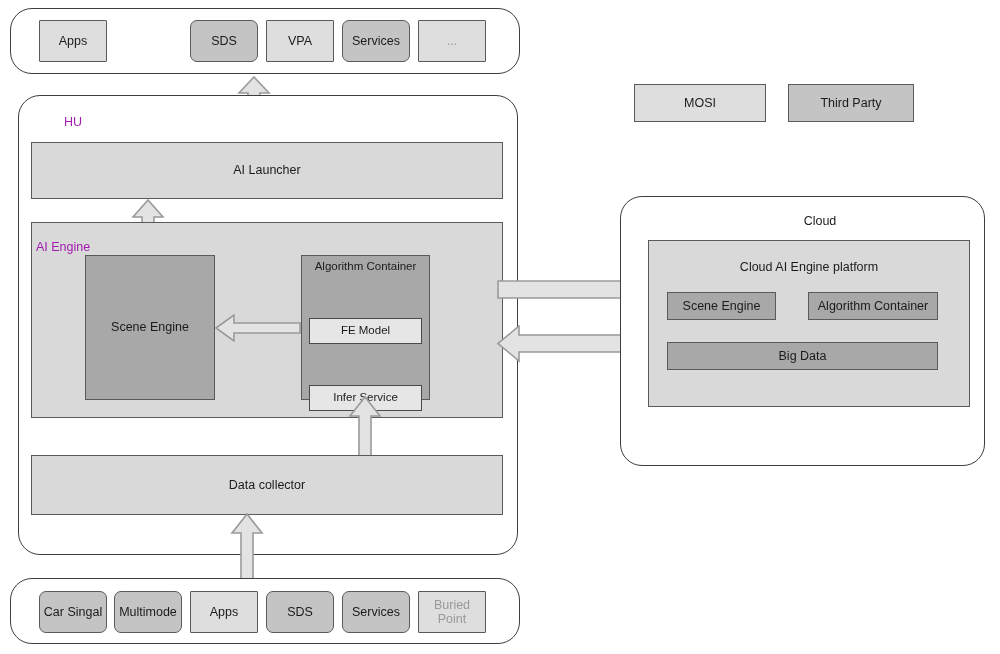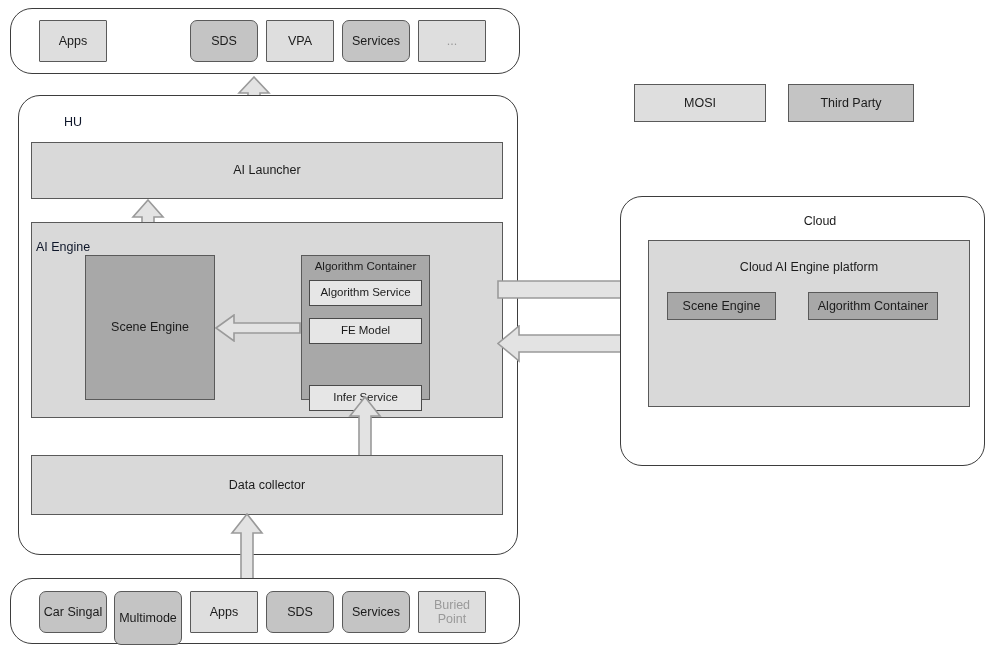--- a/index.html
+++ b/index.html
@@ -54,21 +54,21 @@
   }
   .label {
     color: #1b1b1b;
     font-size: 12.5px;
     line-height: 1.15;
   }
   .label-sm { font-size: 11.5px; }
   .label-faint { color: #9a9a9a; }
   .label-top-left {
     position: absolute;
-    color: #0f172a;
+    color: #a21caf;
     font-size: 12.5px;
   }
 
   
   .arrow svg { display: block; }
 </style>
 </head>
 <body>
 
 <div id="canvas">
@@ -121,23 +121,20 @@
     <svg width="86" height="28" viewBox="0 0 86 28">
       <polygon points="1,14 19,1 19,9 85,9 85,19 19,19 19,27" fill="#e3e3e3" stroke="#9a9a9a" stroke-width="1.6" stroke-linejoin="miter"></polygon>
     </svg>
   </div>
 
   <div class="abs rect-dark" style="left:301px; top:255px; width:129px; height:145px;">
   </div>
   <div class="abs ctr label label-sm" style="left:301px; top:258px; width:129px; height:18px;">
     <span>Algorithm Container</span>
   </div>
-  <div class="abs ctr label label-sm" style="left:309px; top:280px; width:113px; height:26px; border:1.6px solid #4a4a4a; background:#e6e6e6;">
-    <span>Algorithm Service</span>
-  </div>
   <div class="abs ctr label label-sm" style="left:309px; top:318px; width:113px; height:26px; border:1.6px solid #4a4a4a; background:#e6e6e6;">
     <span>FE Model</span>
   </div>
   <div class="abs ctr label label-sm" style="left:309px; top:357px; width:113px; height:26px; border:1.6px solid #4a4a4a; background:#e6e6e6;margin-top:28px;">
     <span>Infer Service</span>
   </div>
 
   <div class="abs arrow" style="left:348px; top:396px; width:34px; height:62px;">
     <svg width="34" height="62" viewBox="0 0 34 62">
       <polygon points="17,1 32,20 23,20 23,62 11,62 11,20 2,20" fill="#e3e3e3" stroke="#9a9a9a" stroke-width="1.6" stroke-linejoin="miter"></polygon>
@@ -152,21 +149,21 @@
     <svg width="34" height="66" viewBox="0 0 34 66">
       <polygon points="17,1 32,20 23,20 23,66 11,66 11,20 2,20" fill="#e3e3e3" stroke="#9a9a9a" stroke-width="1.6" stroke-linejoin="miter"></polygon>
     </svg>
   </div>
 
   <div class="abs round-outline" style="left:10px; top:578px; width:510px; height:66px;"></div>
 
   <div class="abs pill-dark ctr label" style="left:39px; top:591px; width:68px; height:42px;">
     <span>Car Singal</span>
   </div>
-  <div class="abs pill-dark ctr label" style="left:114px; top:591px; width:68px; height:54px;">
+  <div class="abs pill-dark ctr label" style="left:114px; top:591px; width:68px; height:42px;">
     <span>Multimode</span>
   </div>
   <div class="abs pill ctr label" style="left:190px; top:591px; width:68px; height:42px;">
     <span>Apps</span>
   </div>
   <div class="abs pill-dark ctr label" style="left:266px; top:591px; width:68px; height:42px;">
     <span>SDS</span>
   </div>
   <div class="abs pill-dark ctr label" style="left:342px; top:591px; width:68px; height:42px;">
     <span>Services</span>
@@ -202,14 +199,17 @@
   <div class="abs ctr label" style="left:648px; top:258px; width:322px; height:18px;text-align:right;">
     <span>Cloud AI Engine platform</span>
   </div>
 
   <div class="abs rect-dark ctr label" style="left:667px; top:292px; width:109px; height:28px;">
     <span>Scene Engine</span>
   </div>
   <div class="abs rect-dark ctr label" style="left:808px; top:292px; width:130px; height:28px;">
     <span>Algorithm Container</span>
   </div>
+  <div class="abs rect-dark ctr label" style="left:667px; top:342px; width:271px; height:28px;">
+    <span>Big Data</span>
+  </div>
 
 </div>
 
 </body></html>

